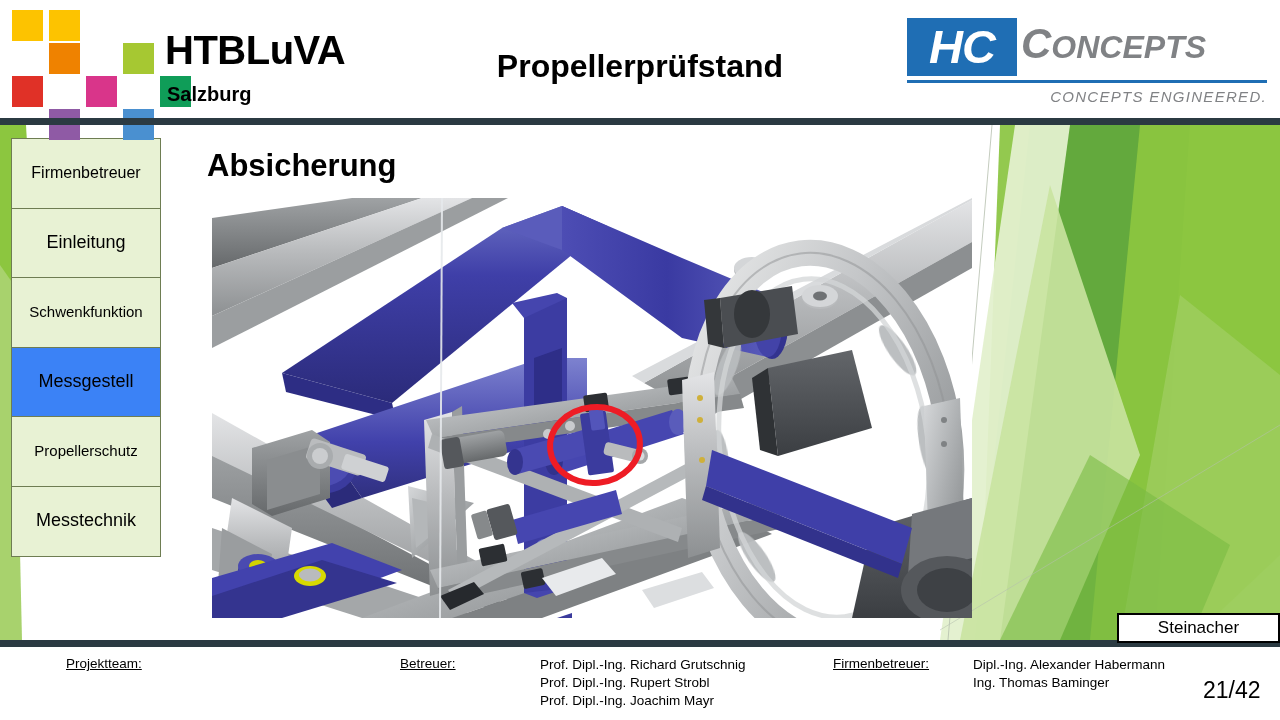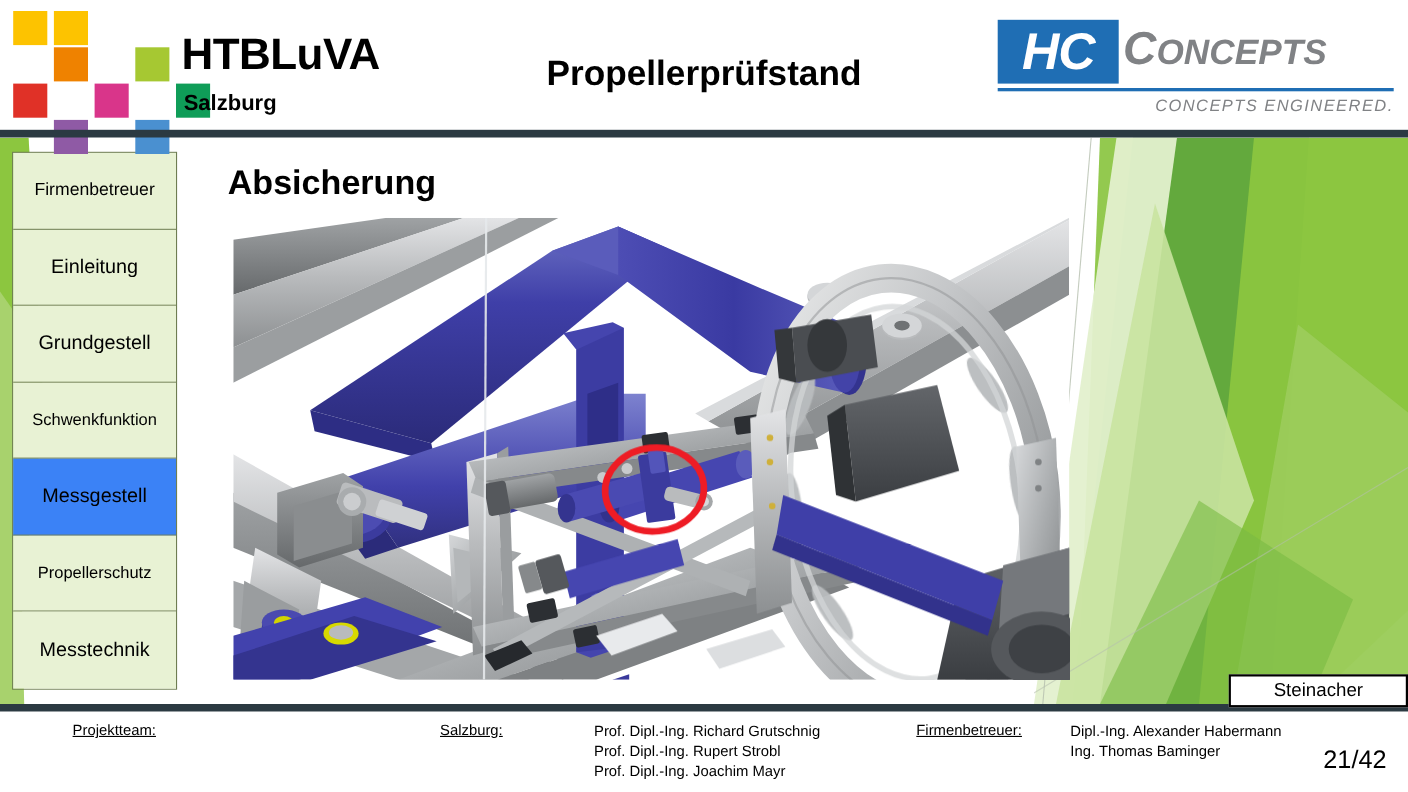--- a/index.html
+++ b/index.html
@@ -310,23 +310,20 @@
   </div>
   <div id="header-rule"></div>
 
   <div id="sidebar">
     <div class="nav-item" style="font-size:16px;">
       <span class="nav-label">Firmenbetreuer</span>
     </div>
     <div class="nav-item" style="font-size:18px;">
       <span class="nav-label">Einleitung</span>
     </div>
-    <div class="nav-item" style="font-size:18px;">
-      <span class="nav-label">Grundgestell</span>
-    </div>
     <div class="nav-item" style="font-size:15px;">
       <span class="nav-label">Schwenkfunktion</span>
     </div>
     <div class="nav-item active" style="font-size:18px;">
       <span class="nav-label">Messgestell</span>
     </div>
     <div class="nav-item" style="font-size:15px;">
       <span class="nav-label">Propellerschutz</span>
     </div>
     <div class="nav-item" style="font-size:18px;">
@@ -543,21 +540,21 @@
   </div>
 
   <div id="speaker-box">
     <span>Steinacher</span>
   </div>
 
   <div id="footer-rule"></div>
   <div id="footer">
     <div class="foot-label" id="lbl-projektteam">Projektteam:</div>
 
-    <div class="foot-label" id="lbl-betreuer">Salzburg:</div>
+    <div class="foot-label" id="lbl-betreuer">Betreuer:</div>
     <div class="foot-list" id="list-betreuer">
       <div>Prof. Dipl.-Ing. Richard Grutschnig</div>
       <div>Prof. Dipl.-Ing. Rupert Strobl</div>
       <div>Prof. Dipl.-Ing. Joachim Mayr</div>
     </div>
 
     <div class="foot-label" id="lbl-firmenbetreuer">Firmenbetreuer:</div>
     <div class="foot-list" id="list-firmenbetreuer">
       <div>Dipl.-Ing. Alexander Habermann</div>
       <div>Ing. Thomas Baminger</div>

